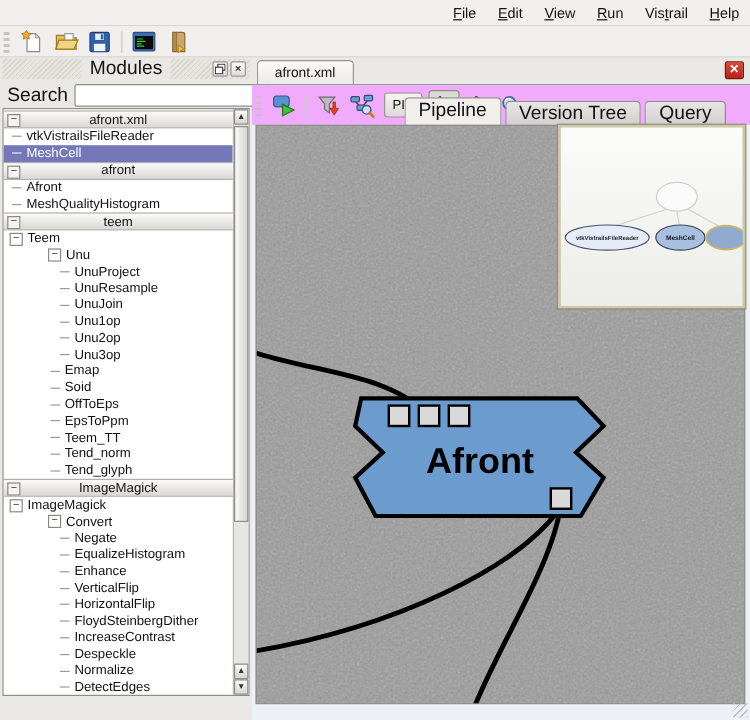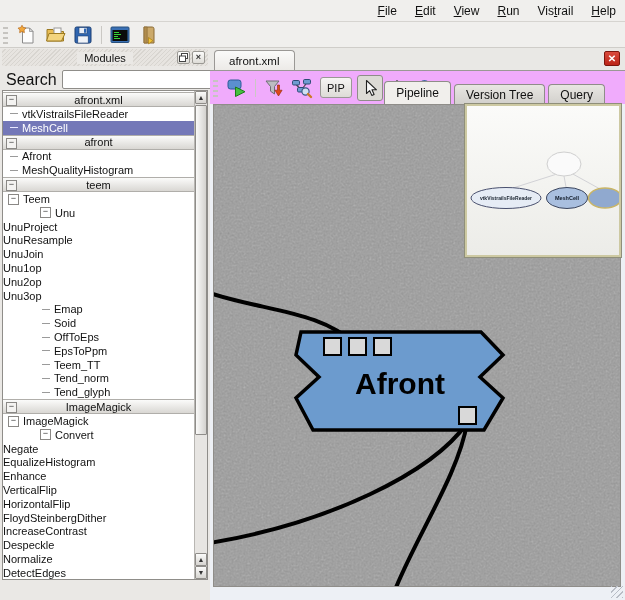--- a/index.html
+++ b/index.html
@@ -13,35 +13,35 @@
 
   
   #toolbar { position:absolute; left:0; top:22px; width:625px; height:26px; background:#f0efed; border-bottom:1px solid #cfcdc9; display:flex; align-items:center; }
   .handle { width:5px; height:18px; margin:0 5px 0 3px; background:repeating-linear-gradient(0deg,#c6c4c0 0 2px,transparent 2px 5px); }
   .tb-btn { width:24px; height:24px; display:flex; align-items:center; justify-content:center; margin:0 2px; border:1px solid transparent; border-radius:2px; }
   .tb-sep { width:1px; height:18px; background:#cac8c4; margin:0 4px; }
 
   
   #dock { position:absolute; left:0; top:48px; width:210px; height:552px; background:#eae8e5; }
   #dock-title { height:17px; margin:1px 2px 0 2px; background:repeating-linear-gradient(135deg,#e7e4e0 0 2px,#d8d5d0 2px 3px); display:flex; align-items:center; justify-content:center; position:relative; }
-  #dock-title .t { background:#eae8e5; padding:0 7px; font-size:11px; }
+  #dock-title .t { background:#eae8e5; padding:0 7px; font-size:16px; }
   .dock-btn { position:absolute; top:2px; width:13px; height:13px; border:1px solid #9a9893; background:linear-gradient(#fcfcfb,#dedcd7); border-radius:2px; display:flex; align-items:center; justify-content:center; font-size:9px; line-height:9px; color:#333; }
   #dock-float { right:18px; }
   #dock-close { right:3px; font-weight:bold; }
 
   #search-row { display:flex; align-items:center; padding:4px 5px 3px 6px; }
   #search-row label { margin-right:5px; font-size:16px; }
   #search-input { flex:1; height:19px; border:1px solid #8f8d89; background:#fff; border-radius:2px; padding:0 3px; font:12px "Liberation Sans",sans-serif; }
 
   #tree-frame { position:absolute; left:2px; top:42px; width:206px; height:490px; background:#fff; border:1px solid #8f8d89; display:flex; }
   #module-tree { flex:1; overflow:hidden; padding-top:1px; }
   .row { height:13.8px; display:flex; align-items:center; font-size:11px; white-space:nowrap; }
   .row.hdr { height:15px; background:linear-gradient(#fbfbfa,#d9d7d3); border:1px solid #b0aeaa; border-left:none; border-right:none; justify-content:center; position:relative; font-size:11px; }
   .row.hdr::before { content:'\2212'; position:absolute; left:3px; top:2px; width:9px; height:9px; border:1px solid #8a8885; background:#f4f3f1; font-size:9px; line-height:7px; text-align:center; color:#333; }
-  .row.lvl1 { padding-left:19px; } .row.lvl2 { padding-left:51px; } .row.lvl3 { }
+  .row.lvl1 { padding-left:19px; } .row.lvl2 { padding-left:51px; } .row.lvl3 { padding-left:59px; }
   .row.leaf::before { content:''; width:8px; border-top:1px solid #9a9a9a; margin-left:-12px; margin-right:4px; }
   .row.exp::before { content:'\2212'; width:9px; height:9px; border:1px solid #8a8885; background:#fff; font-size:9px; line-height:7px; text-align:center; color:#333; margin-left:-14px; margin-right:4px; }
   .row.sel { background:#7478b8; color:#fff; }
   .row.sel.leaf::before { border-top-color:#e8e8ff; }
 
   #tree-scroll { width:13px; background:#e7e5e2; border-left:1px solid #b8b6b2; display:flex; flex-direction:column; }
   .sb-btn { height:13px; border:1px solid #8f8d89; background:linear-gradient(#fbfbfa,#d6d4d0); font-size:7px; line-height:11px; text-align:center; color:#333; border-radius:1px; }
   #sb-thumb { height:330px; margin:1px 0; border:1px solid #8f8d89; background:linear-gradient(90deg,#fafaf9,#d4d2ce); border-radius:1px; }
   #sb-space { flex:1; }
 
@@ -49,21 +49,21 @@
   #main { position:absolute; left:210px; top:48px; width:415px; height:552px; }
   #tabbar { position:relative; height:23px; border-bottom:1px solid #9a9895; background:#e9e8e5; }
   #doc-tab { position:absolute; left:4px; bottom:0; height:20px; padding:0 14px; background:linear-gradient(#fafaf9,#eceae7); border:1px solid #9a9895; border-bottom:none; border-radius:4px 4px 0 0; display:flex; align-items:center; font-size:11.5px; }
   #win-close { position:absolute; right:5px; top:3px; width:16px; height:15px; background:linear-gradient(#da4a3c,#bb2418); border:1px solid #7d150d; border-radius:2px; color:#fff; font-size:10px; line-height:13px; text-align:center; font-weight:bold; }
 
   #vtoolbar { position:relative; height:33px; background:#f0abfc; display:flex; align-items:center; }
   .vt-btn { width:26px; height:26px; display:flex; align-items:center; justify-content:center; margin:0 1px; border:1px solid transparent; border-radius:3px; }
   .vt-btn.active { border:1px solid #8f8d89; background:#dcdad5; }
   #pip-btn { height:21px; padding:0 6px; margin:0 4px; border:1px solid #9a9895; border-radius:3px; background:linear-gradient(#f6f5f3,#dddbd7); font-size:11px; display:flex; align-items:center; }
   #view-tabs { position:absolute; right:20px; bottom:0; display:flex; align-items:flex-end; }
-  .vtab { height:20px; padding:0 11px; border:1px solid #8f8d89; border-bottom:none; border-radius:4px 4px 0 0; background:linear-gradient(#e8e6e2,#d2d0cc); display:flex; align-items:center; font-size:12px; margin-left:3px; }
+  .vtab { height:20px; padding:0 11px; border:1px solid #8f8d89; border-bottom:none; border-radius:4px 4px 0 0; background:linear-gradient(#e8e6e2,#d2d0cc); display:flex; align-items:center; font-size:16px; margin-left:3px; }
   .vtab.active { height:23px; background:#f1efec; }
 
   
   #canvas { position:absolute; left:3px; top:56px; width:408px; height:483px; border:1px solid #8f8d89; background:#9b9b9b; overflow:visible; }
   #canvas svg.layer { position:absolute; left:0; top:0; }
 
   #minimap { position:absolute; top:-1px; right:-1px; width:156px; height:153px; background:linear-gradient(#fbfbf9,#ececе8); background:linear-gradient(#fbfbf9,#ecece8); border:2px solid #cdc9a2; outline:1px solid #8f8f7a; }
   #minimap svg { position:absolute; left:0; top:0; }
 
   #bottom-strip { position:absolute; left:210px; top:587px; width:415px; height:13px; background:#edf0f5; }

